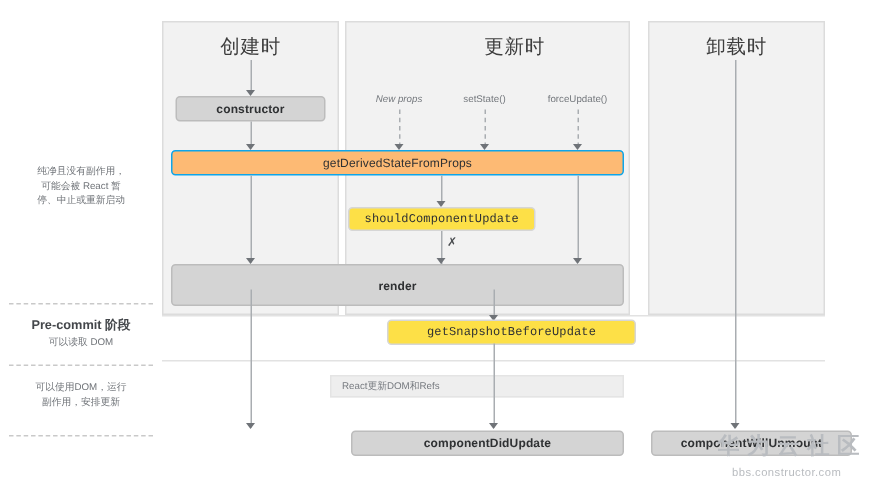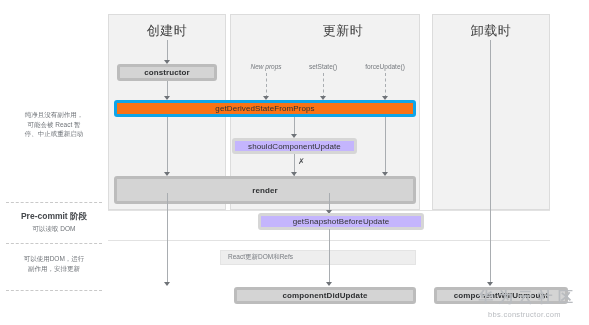--- a/index.html
+++ b/index.html
@@ -58,34 +58,34 @@
   .dashline{
     position:absolute;
     left:6px;width:96px;height:0;
     border-top:1px dashed #c9c9c9;
   }
 
   
   .box{
     position:absolute;
     box-sizing:border-box;
-    border:3px solid #0ea5e9;
+    border:1px solid #0ea5e9;
     border-radius:3px;
     display:flex;
     align-items:center;
     justify-content:center;
     font-size:8px;
     color:#2f3133;
     background:#ececec;
     letter-spacing:.1px;
     white-space:nowrap;
   }
   .box.bold{font-weight:bold;background:#d4d4d4;border-color:#bcbcbc;}
-  .box.wide{background:#f97316;}
-  .box.light{background:#c4b5fd;border-color:#d6d6d6;}
+  .box.wide{background:#fdba74;}
+  .box.light{background:#fde047;border-color:#d6d6d6;font-family:Liberation Mono, monospace;}
 
   
   .trigger{
     position:absolute;
     font-size:6.5px;
     color:#75797e;
     text-align:center;
     white-space:nowrap;
   }
   .trigger.ital{font-style:italic;}

